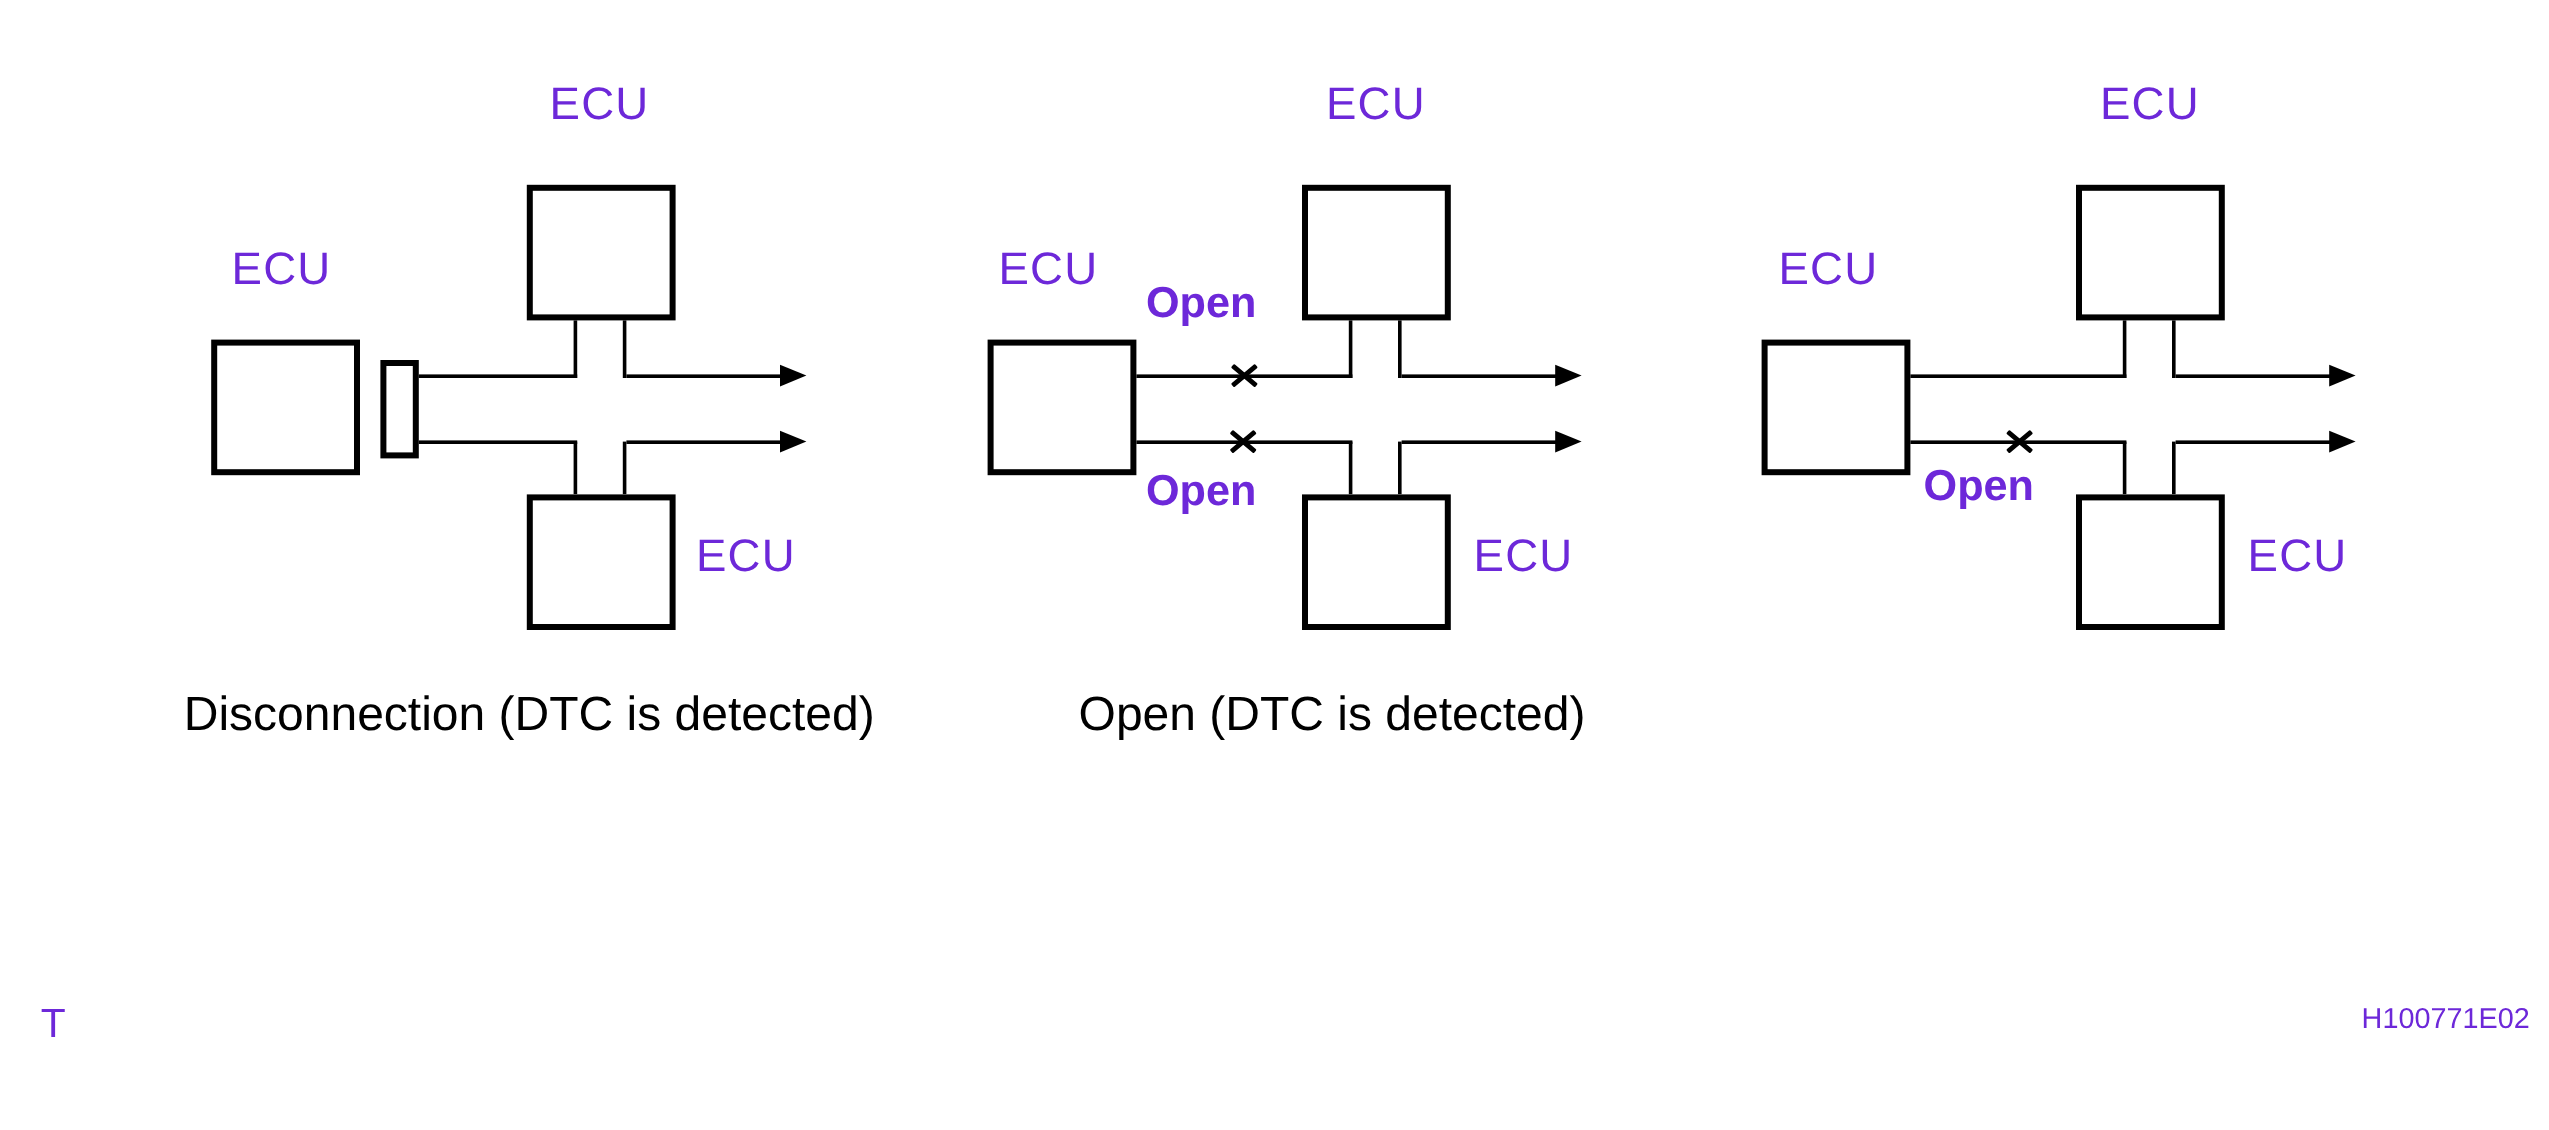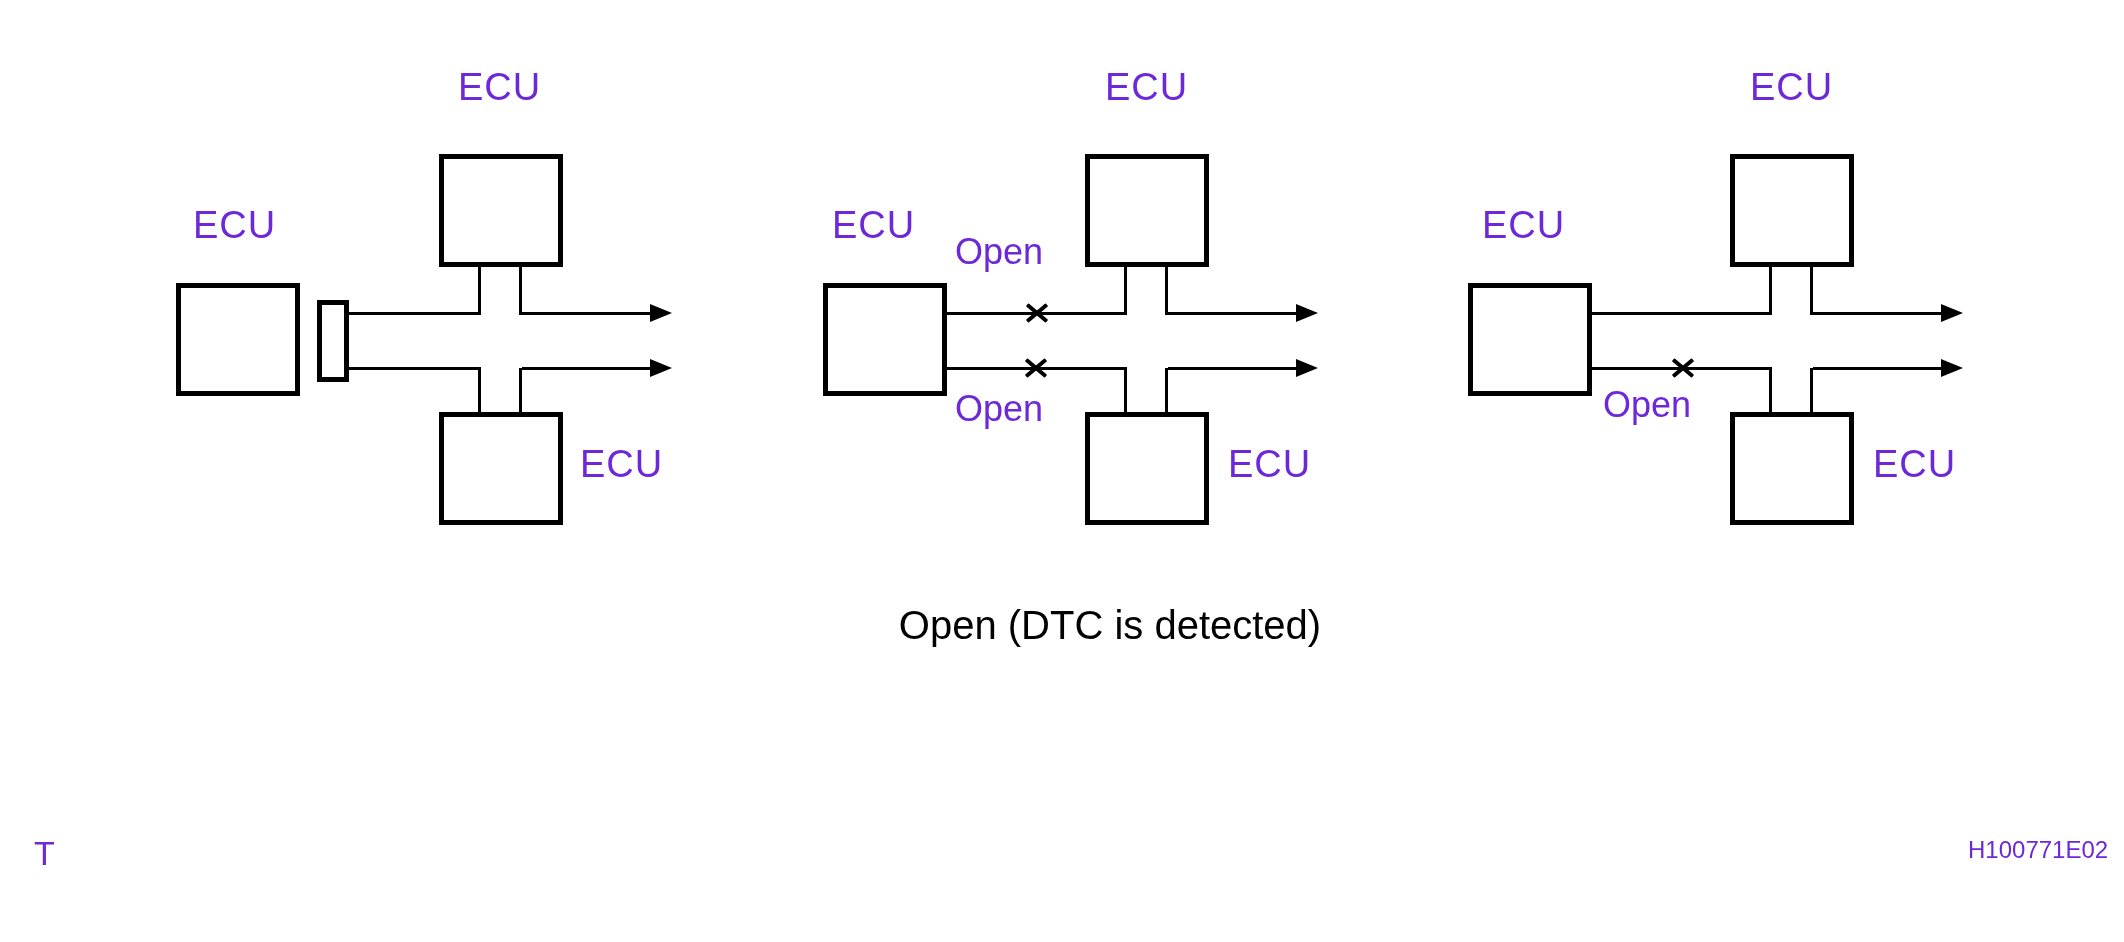--- a/index.html
+++ b/index.html
@@ -25,21 +25,21 @@
     border-left:22px solid #000;
     border-top:9px solid transparent;
     border-bottom:9px solid transparent;
   }
   .lbl{
     position:absolute;
     font-size:38px;line-height:1;
     white-space:nowrap;color:#6d28d9;
     letter-spacing:1px;
   }
-  .open-lbl{font-size:36px;letter-spacing:0;}
+  .open-lbl{font-size:36px;letter-spacing:0;font-weight:bold;}
   .caption{
     position:absolute;
     width:700px;text-align:center;
     font-size:40px;line-height:1;
     white-space:nowrap;color:#000;
   }
   .xmark{position:absolute;width:24px;height:20px;}
   .xmark::before,.xmark::after{
     content:"";position:absolute;left:-1px;top:8px;
     width:26px;height:4px;background:#000;border-radius:1px;
@@ -71,20 +71,21 @@
     <div class="hline" style="left:349px;top:312px;width:132px;"></div>
     <div class="hline" style="left:522px;top:312px;width:130px;"></div>
     <div class="arrow" style="left:650px;top:304px;"></div>
     <div class="hline" style="left:349px;top:367px;width:132px;"></div>
     <div class="hline" style="left:522px;top:367px;width:130px;"></div>
     <div class="arrow" style="left:650px;top:359px;"></div>
 
     <div class="box" style="left:439px;top:412px;width:124px;height:113px;"></div>
     <div class="lbl" style="left:580px;top:445px;">ECU</div>
 
+    <div class="caption" style="left:91px;top:575px;">Disconnection (DTC is detected)</div>
   </section>
 
   <section class="panel">
     <div class="lbl" style="left:1105px;top:68px;">ECU</div>
     <div class="box" style="left:1085px;top:154px;width:124px;height:113px;"></div>
 
     <div class="lbl" style="left:832px;top:206px;">ECU</div>
     <div class="box" style="left:823px;top:283px;width:124px;height:113px;"></div>
 
     <div class="vline" style="left:1124px;top:267px;height:48px;"></div>
@@ -100,21 +101,21 @@
     <div class="arrow" style="left:1296px;top:359px;"></div>
 
     <div class="lbl open-lbl" style="left:955px;top:234px;">Open</div>
     <div class="xmark" style="left:1025px;top:303px;"></div>
     <div class="xmark" style="left:1024px;top:358px;"></div>
     <div class="lbl open-lbl" style="left:955px;top:391px;">Open</div>
 
     <div class="box" style="left:1085px;top:412px;width:124px;height:113px;"></div>
     <div class="lbl" style="left:1228px;top:445px;">ECU</div>
 
-    <div class="caption" style="left:760px;top:575px;margin-top:30px;">Open (DTC is detected)</div>
+    <div class="caption" style="left:760px;top:575px;">Open (DTC is detected)</div>
   </section>
 
   <section class="panel">
     <div class="lbl" style="left:1750px;top:68px;">ECU</div>
     <div class="box" style="left:1730px;top:154px;width:124px;height:113px;"></div>
 
     <div class="lbl" style="left:1482px;top:206px;">ECU</div>
     <div class="box" style="left:1468px;top:283px;width:124px;height:113px;"></div>
 
     <div class="vline" style="left:1769px;top:267px;height:48px;"></div>

